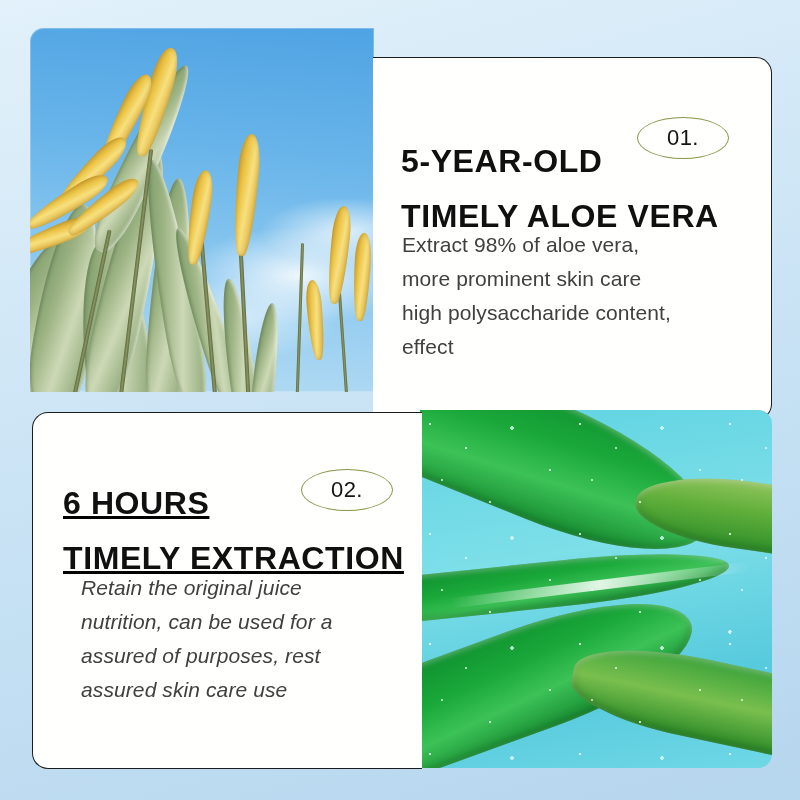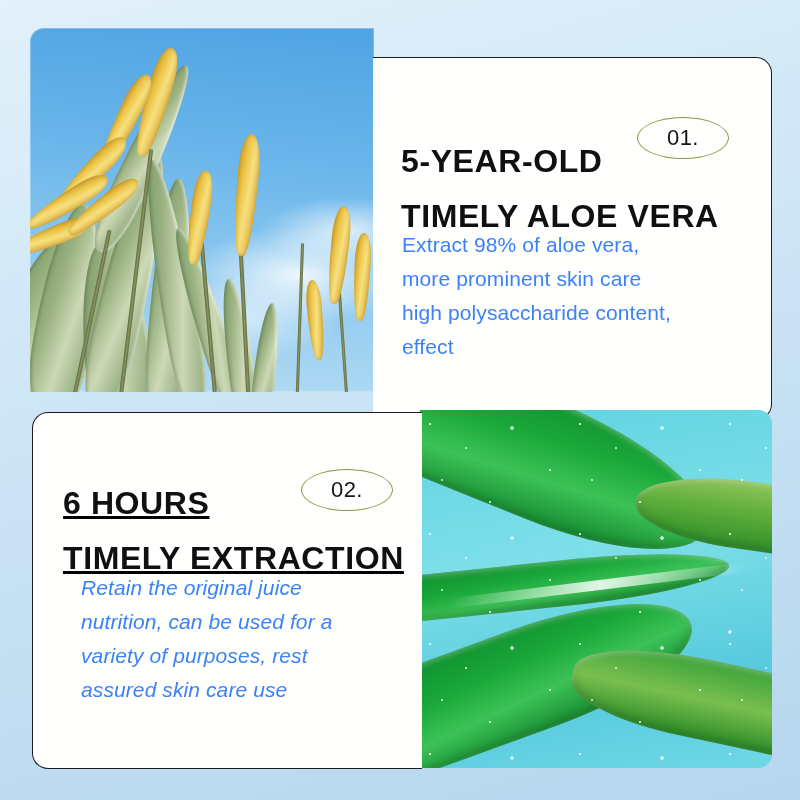--- a/index.html
+++ b/index.html
@@ -162,21 +162,21 @@
     color: #101010;
     letter-spacing: .6px;
     line-height: 1.72;
     white-space: nowrap;
   }
 
   .body-text {
     position: absolute;
     font-size: 21px;
     line-height: 1.62;
-    color: #3b82f6;
+    color: #404040;
     letter-spacing: .1px;
   }
   #body-one { left: 29px; top: 170px; width: 350px; }
   #body-two { left: 48px; top: 158px; width: 330px; font-style: italic; }
   .body-text p { margin: 0; }
 </style>
 </head>
 <body>
 
 <div id="stage">
@@ -265,20 +265,20 @@
       <div class="badge" id="badge-two">02.</div>
 
       <div class="headings" id="headings-two">
         <div class="h-line">6 HOURS</div>
         <div class="h-line">TIMELY EXTRACTION</div>
       </div>
 
       <div class="body-text" id="body-two">
         <p>Retain the original juice</p>
         <p>nutrition, can be used for a</p>
-        <p>variety of purposes, rest</p>
+        <p>assured of purposes, rest</p>
         <p>assured skin care use</p>
       </div>
 
     </div>
   </div>
 
 </div>
 
 </body></html>

